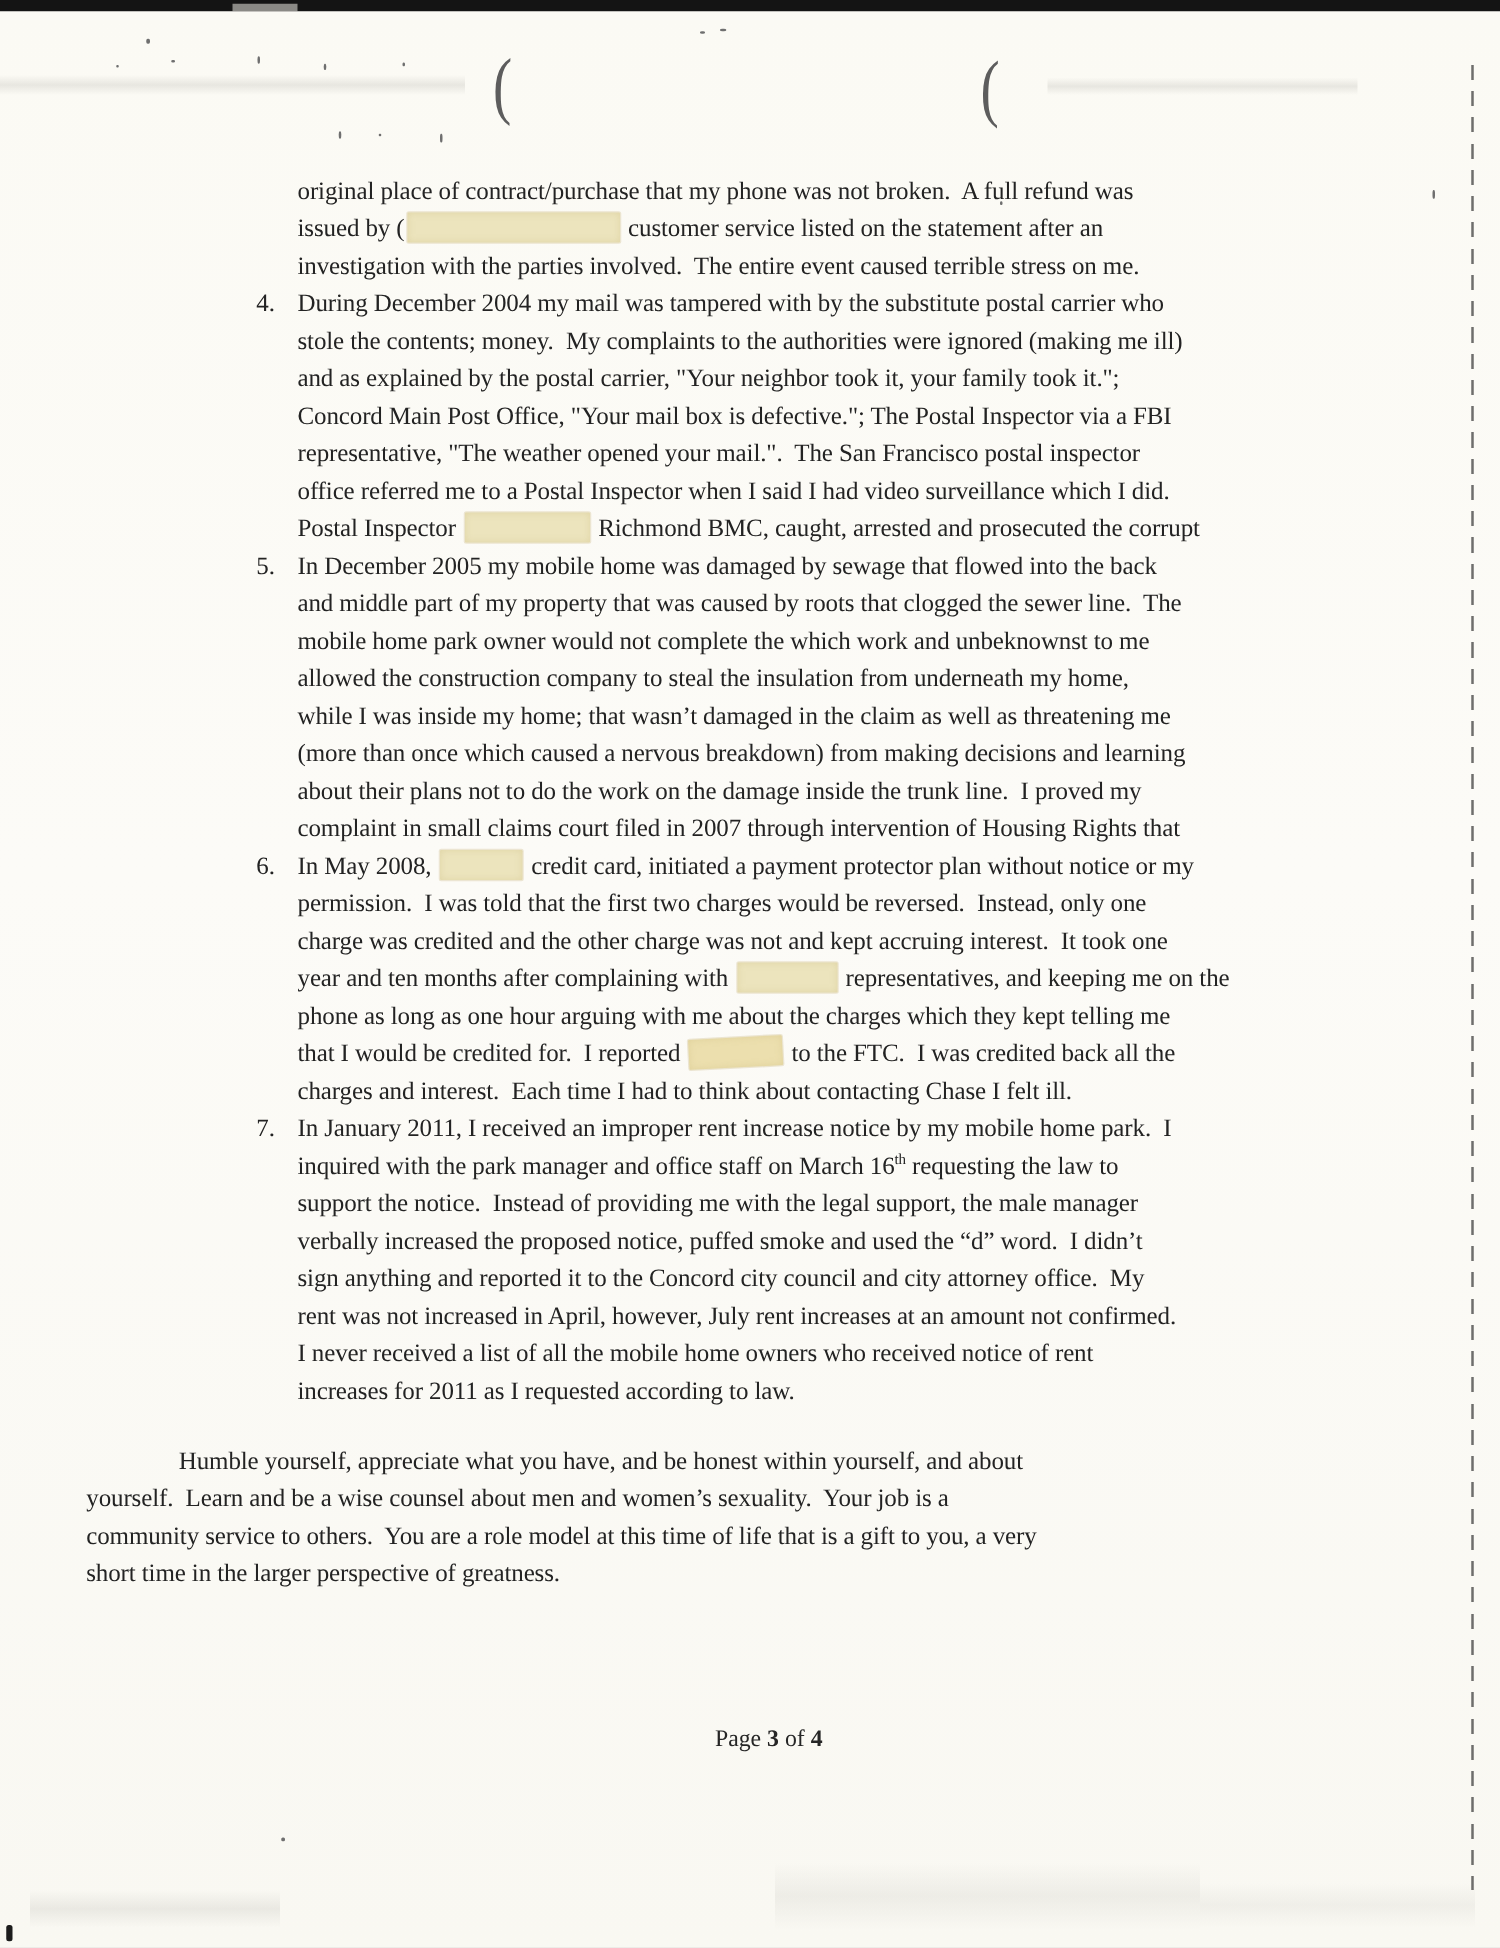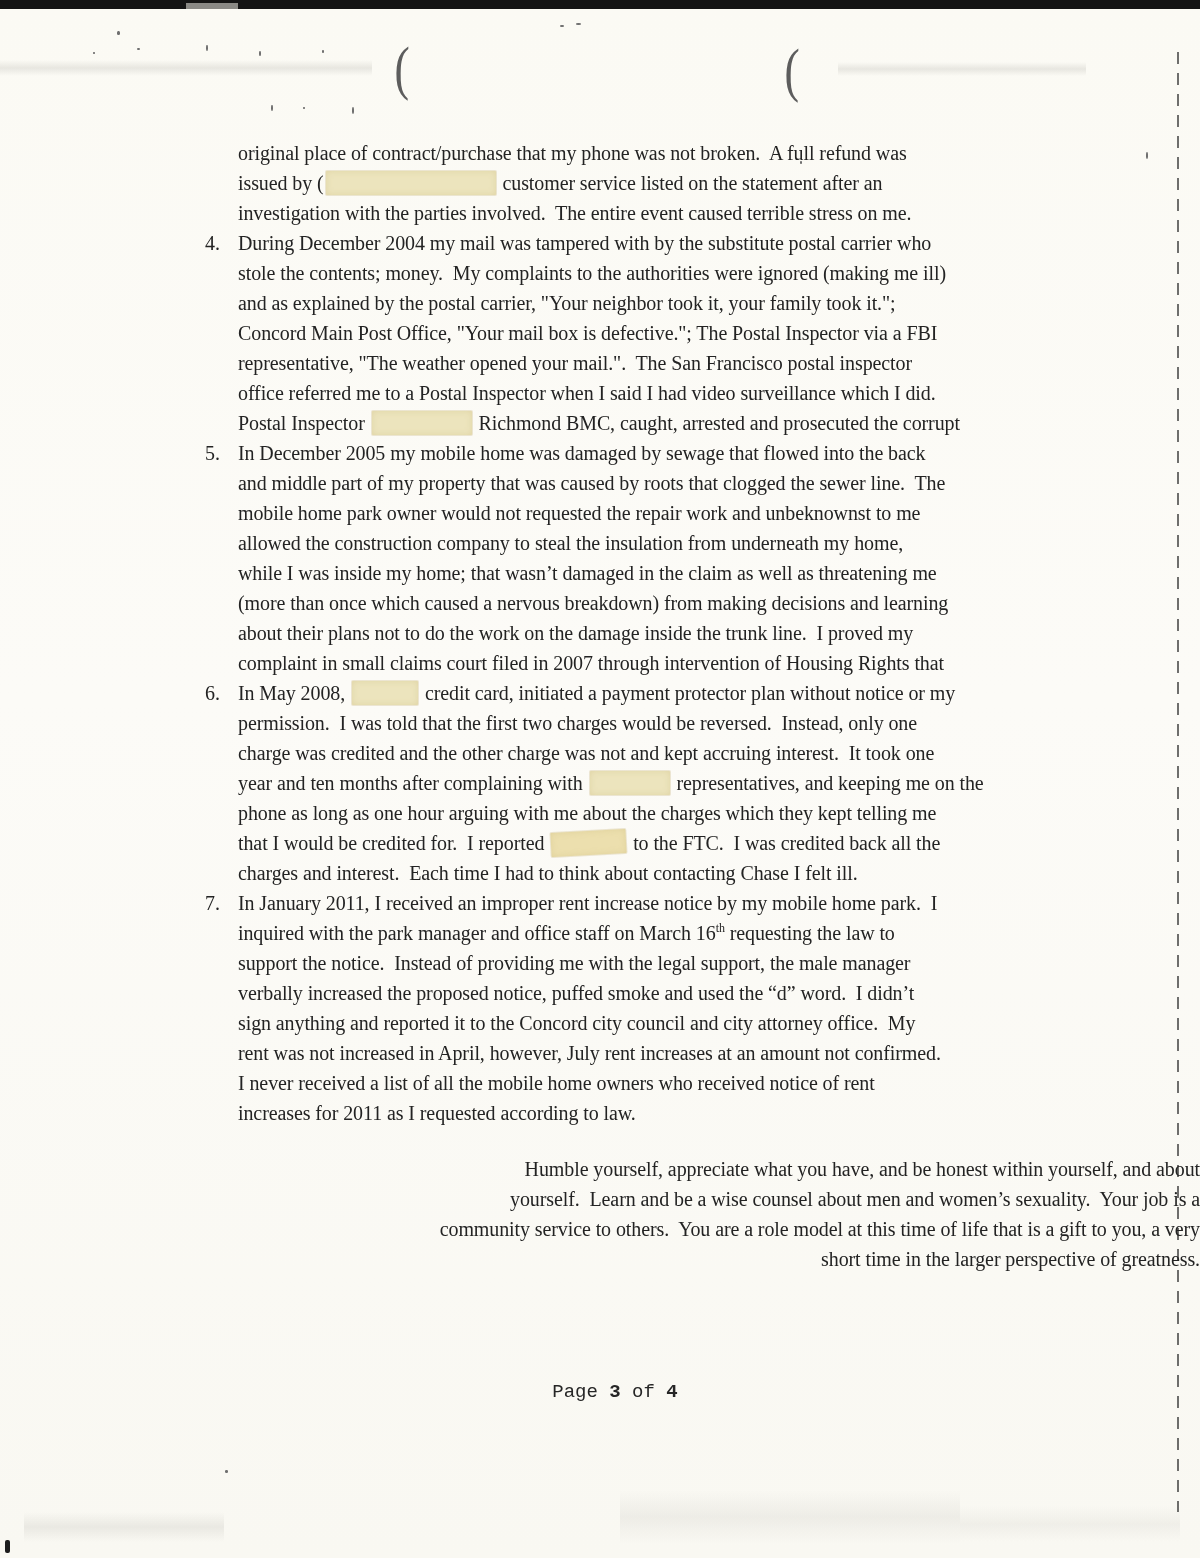--- a/index.html
+++ b/index.html
@@ -31,35 +31,35 @@
   .speck { position:absolute; background:#6f6f6f; border-radius:40%; }
   .corner-mark { position:absolute; left:5px; top:1540px; width:5px; height:13px; background:#1c1c1c; border-radius:2px; }
 
   
   .doc { position:absolute; top:138px; left:0; width:1200px;
          font-size:20px; line-height:30px; letter-spacing:-0.1px; }
   .line { white-space:pre; }
   .par.opening { margin-left:238px; }
   .item { display:flex; margin-left:205px; }
   .item .num { flex:none; width:33px; }
-  .par.closing { margin-top:26px; margin-left:114px;text-align:right; }
+  .par.closing { margin-top:26px; margin-left:69px; }
   .par.closing .line:first-child { padding-left:74px; }
   sup { font-size:12px; line-height:0; vertical-align:super; }
 
   .redaction {
     display:inline-block; height:24px; vertical-align:-5px; margin:0 2px;
     background:var(--redaction);
     box-shadow:0 0 0 1px rgba(206,190,140,.35), inset 0 0 6px rgba(200,182,120,.35);
     border-radius:1px;
   }
   .redaction.tilted { transform:rotate(-3deg); background:#ecdfae; }
 
   .footer {
     position:absolute; top:1381px; left:0; width:1200px; text-align:center;
-    font-family:Liberation Mono, monospace; font-size:19px; color:#262626;
+    font-family:Liberation Serif, serif; font-size:19px; color:#262626;
     white-space:pre; text-indent:30px;
   }
   .footer b { font-weight:700; }
 </style>
 </head>
 <body>
 
 <div class="paper">
 
   <div class="top-bar">
@@ -107,21 +107,21 @@
           <div class="line">representative, "The weather opened your mail.".  The San Francisco postal inspector</div>
           <div class="line">office referred me to a Postal Inspector when I said I had video surveillance which I did.</div>
           <div class="line">Postal Inspector <span class="redaction" style="width:100px"></span> Richmond BMC, caught, arrested and prosecuted the corrupt</div>
         </div>
       </div>
       <div class="item">
         <span class="num">5.</span>
         <div>
           <div class="line">In December 2005 my mobile home was damaged by sewage that flowed into the back</div>
           <div class="line">and middle part of my property that was caused by roots that clogged the sewer line.  The</div>
-          <div class="line">mobile home park owner would not requested the repair work and unbeknownst to me</div>
+          <div class="line">mobile home park owner would not complete the which work and unbeknownst to me</div>
           <div class="line">allowed the construction company to steal the insulation from underneath my home,</div>
           <div class="line">while I was inside my home; that wasn’t damaged in the claim as well as threatening me</div>
           <div class="line">(more than once which caused a nervous breakdown) from making decisions and learning</div>
           <div class="line">about their plans not to do the work on the damage inside the trunk line.  I proved my</div>
           <div class="line">complaint in small claims court filed in 2007 through intervention of Housing Rights that</div>
         </div>
       </div>
       <div class="item">
         <span class="num">6.</span>
         <div>

